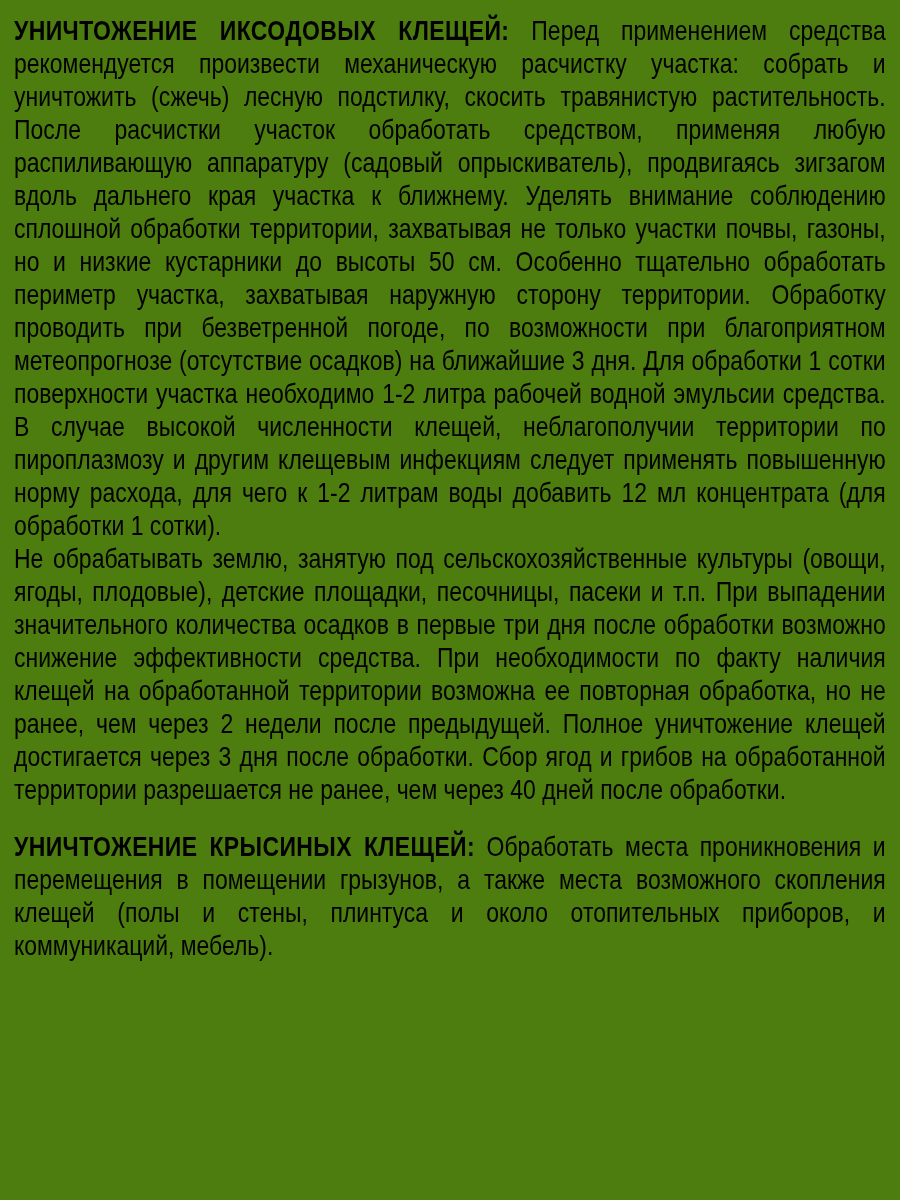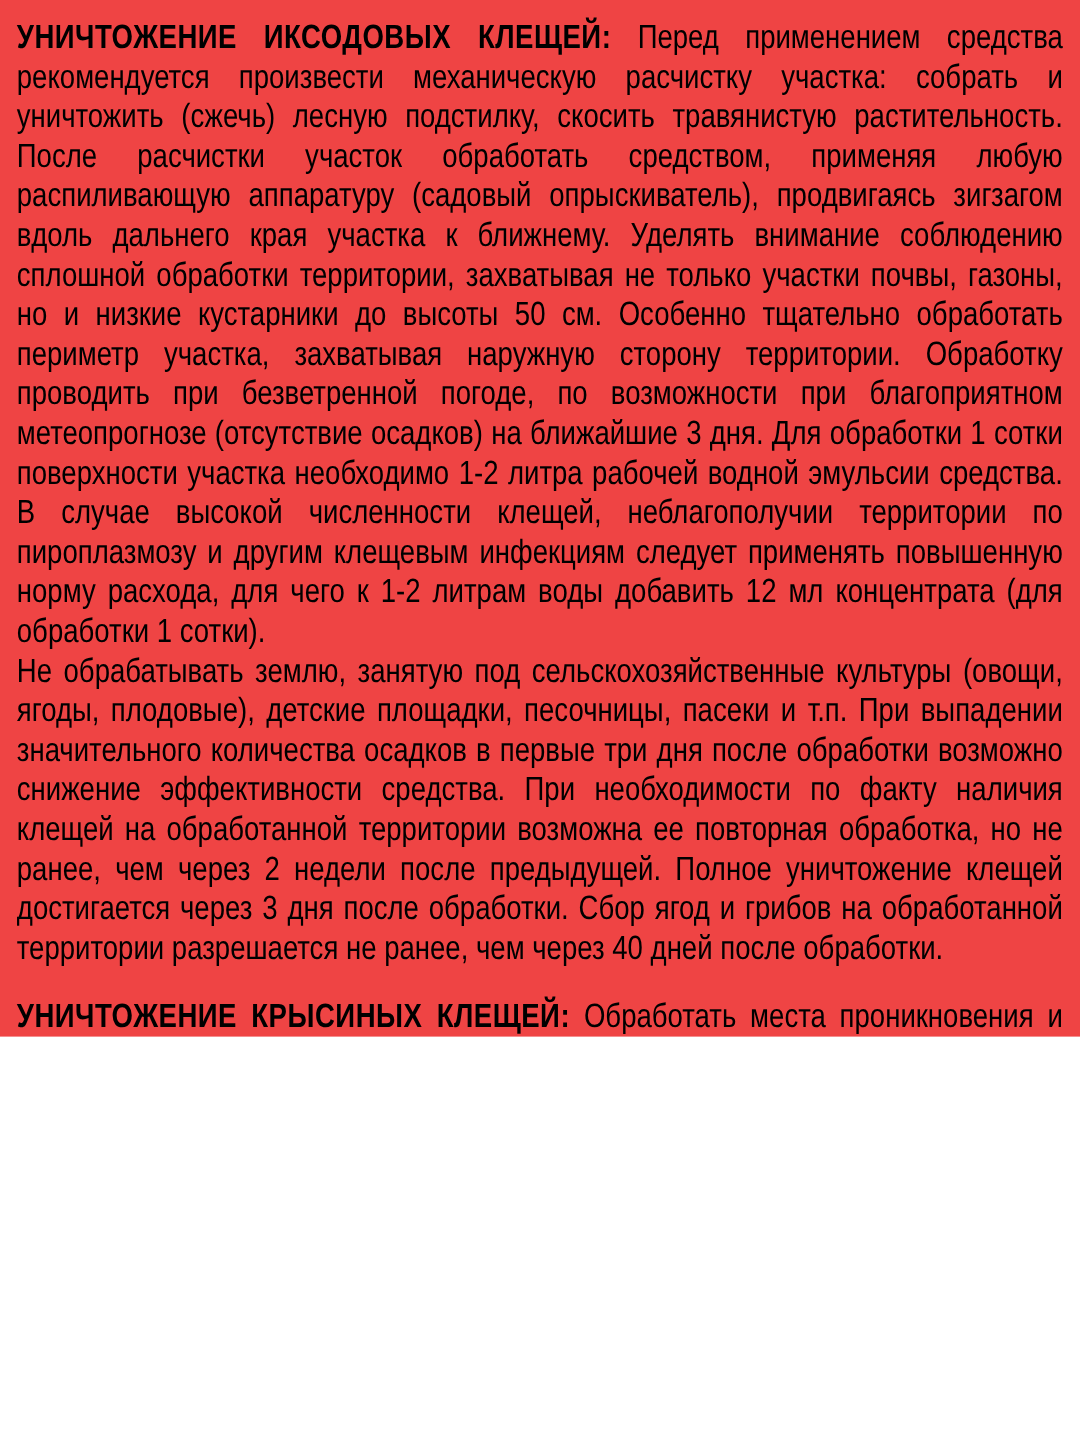--- a/index.html
+++ b/index.html
@@ -3,22 +3,22 @@
 <meta charset="utf-8">
 <style>
   html, body {
     margin: 0;
     padding: 0;
     background: #ffffff;
   }
   .page {
     position: relative;
     width: 900px;
-    height: 864px;
-    background: #ef4444;
+    height: 1200px;
+    background: #4d7c0f;
     overflow: hidden;
   }
   
   .text-col {
     width: 1063px;
     transform: scaleX(0.82);
     transform-origin: 0 0;
     margin: 14px 0 0 14px;
   }
   .para {

